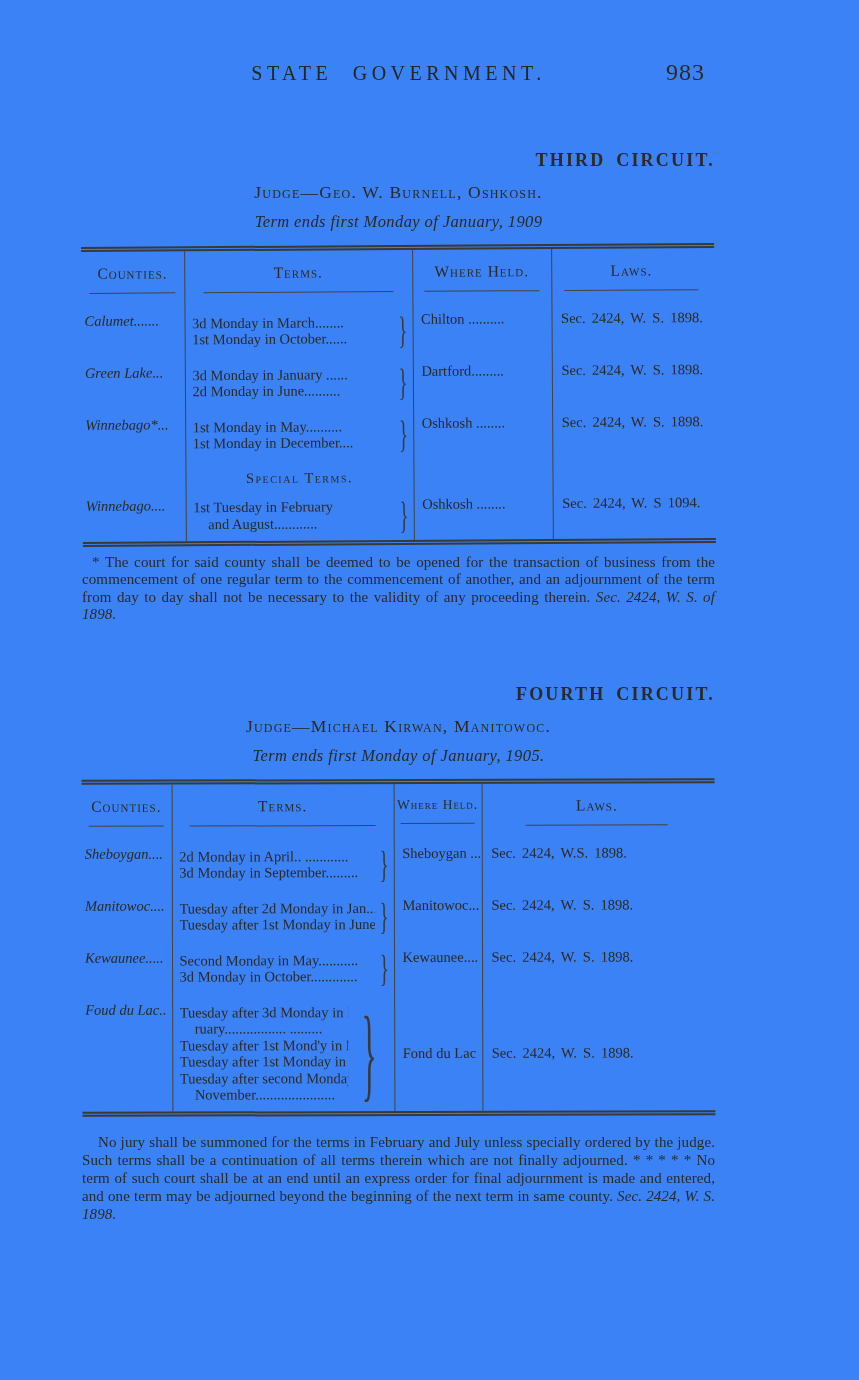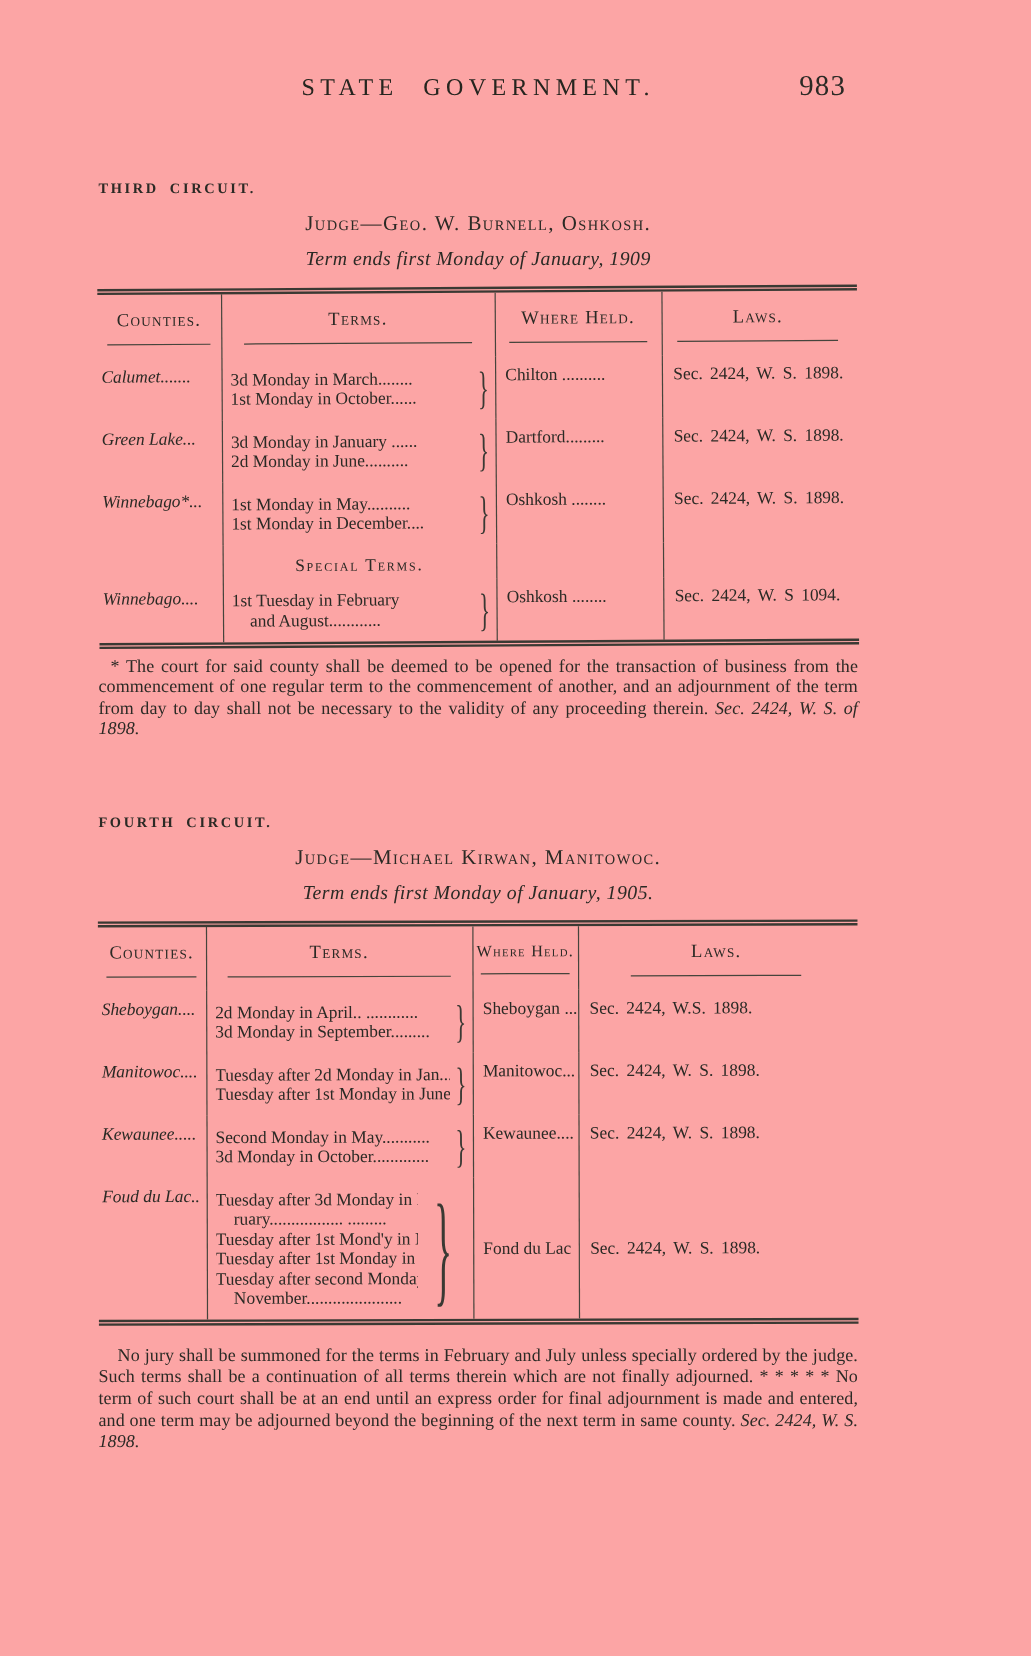--- a/index.html
+++ b/index.html
@@ -1,37 +1,37 @@
 <!DOCTYPE html>
 <html><head>
 <meta charset="utf-8">
 <style>
   html,body { margin:0; padding:0; }
   body { background:#e8e8e6; }
   .page {
     position:relative;
     width:859px; height:1380px;
     margin:0 auto;
-    background:#fca5a5;
+    background:#3b82f6;
     color:#2b2a25;
     font-family:"Liberation Serif","DejaVu Serif",serif;
     overflow:hidden;
   }
   .content { position:absolute; left:82px; top:62px; width:633px; }
 
   
   .rh { position:relative; height:28px; }
   .rh-title {
     text-align:center; font-size:20px; letter-spacing:4.5px; word-spacing:11px;
     color:#26251f;
   }
   .rh-page { position:absolute; right:10px; top:-3px; font-size:24px; letter-spacing:1px; }
 
   
-  .circuit-title { margin-top:60px; text-align:left; font-size:12px; font-weight:bold; letter-spacing:2.2px; word-spacing:4px; }
+  .circuit-title { margin-top:60px; text-align:right; font-size:18px; font-weight:bold; letter-spacing:2.2px; word-spacing:4px; }
   .judge-line { margin-top:11px; text-align:center; font-variant:small-caps; font-size:17.5px; letter-spacing:1.2px; }
   .term-note { margin-top:9px; text-align:center; font-style:italic; font-size:16.5px; letter-spacing:0.4px; }
 
   
   .tbl-wrap { margin-top:13px; border-top:5px double #3a3933; border-bottom:5px double #3a3933; }
   .tilt1 { transform:rotate(-0.35deg); }
   .tilt2 { transform:rotate(-0.15deg); }
   table.court { border-collapse:collapse; width:630px; table-layout:fixed; }
   table.court td, table.court th { vertical-align:top; padding:0; }
   .vr { border-right:1px solid #45443c; }

